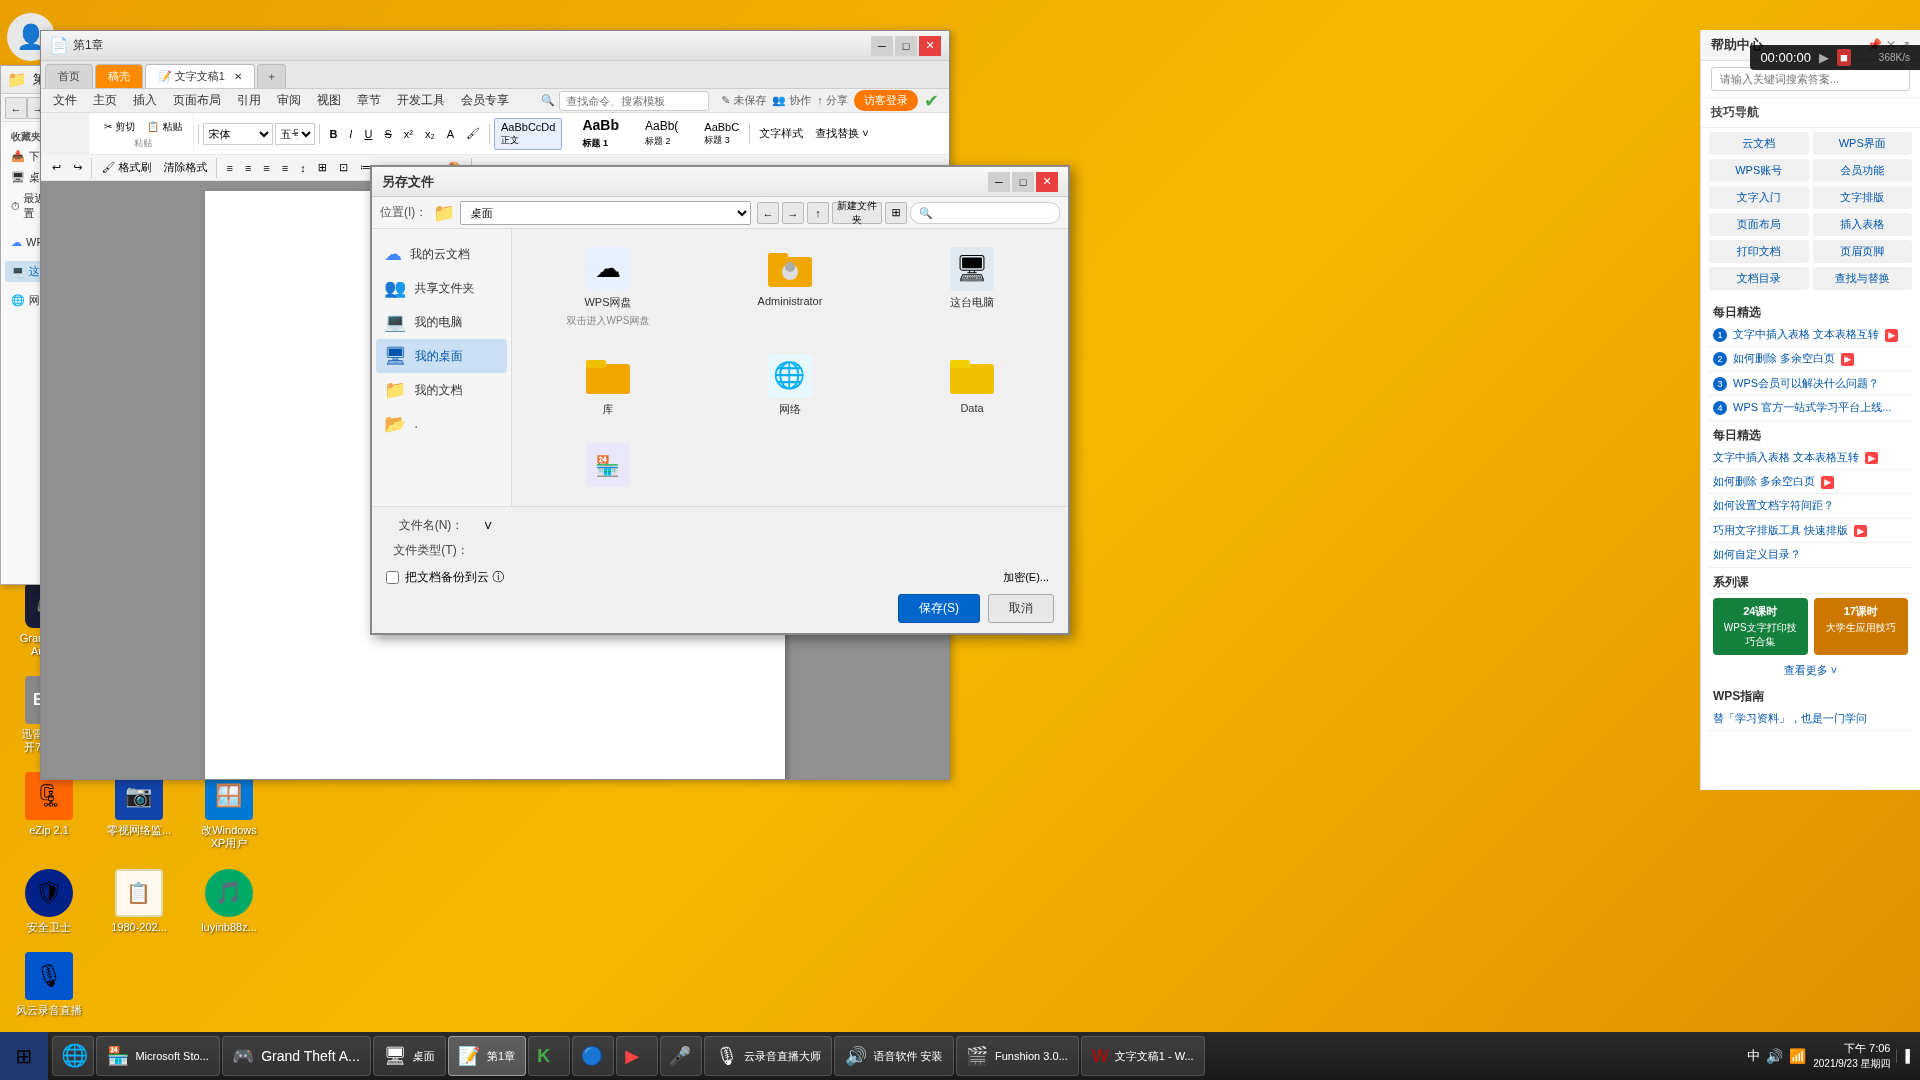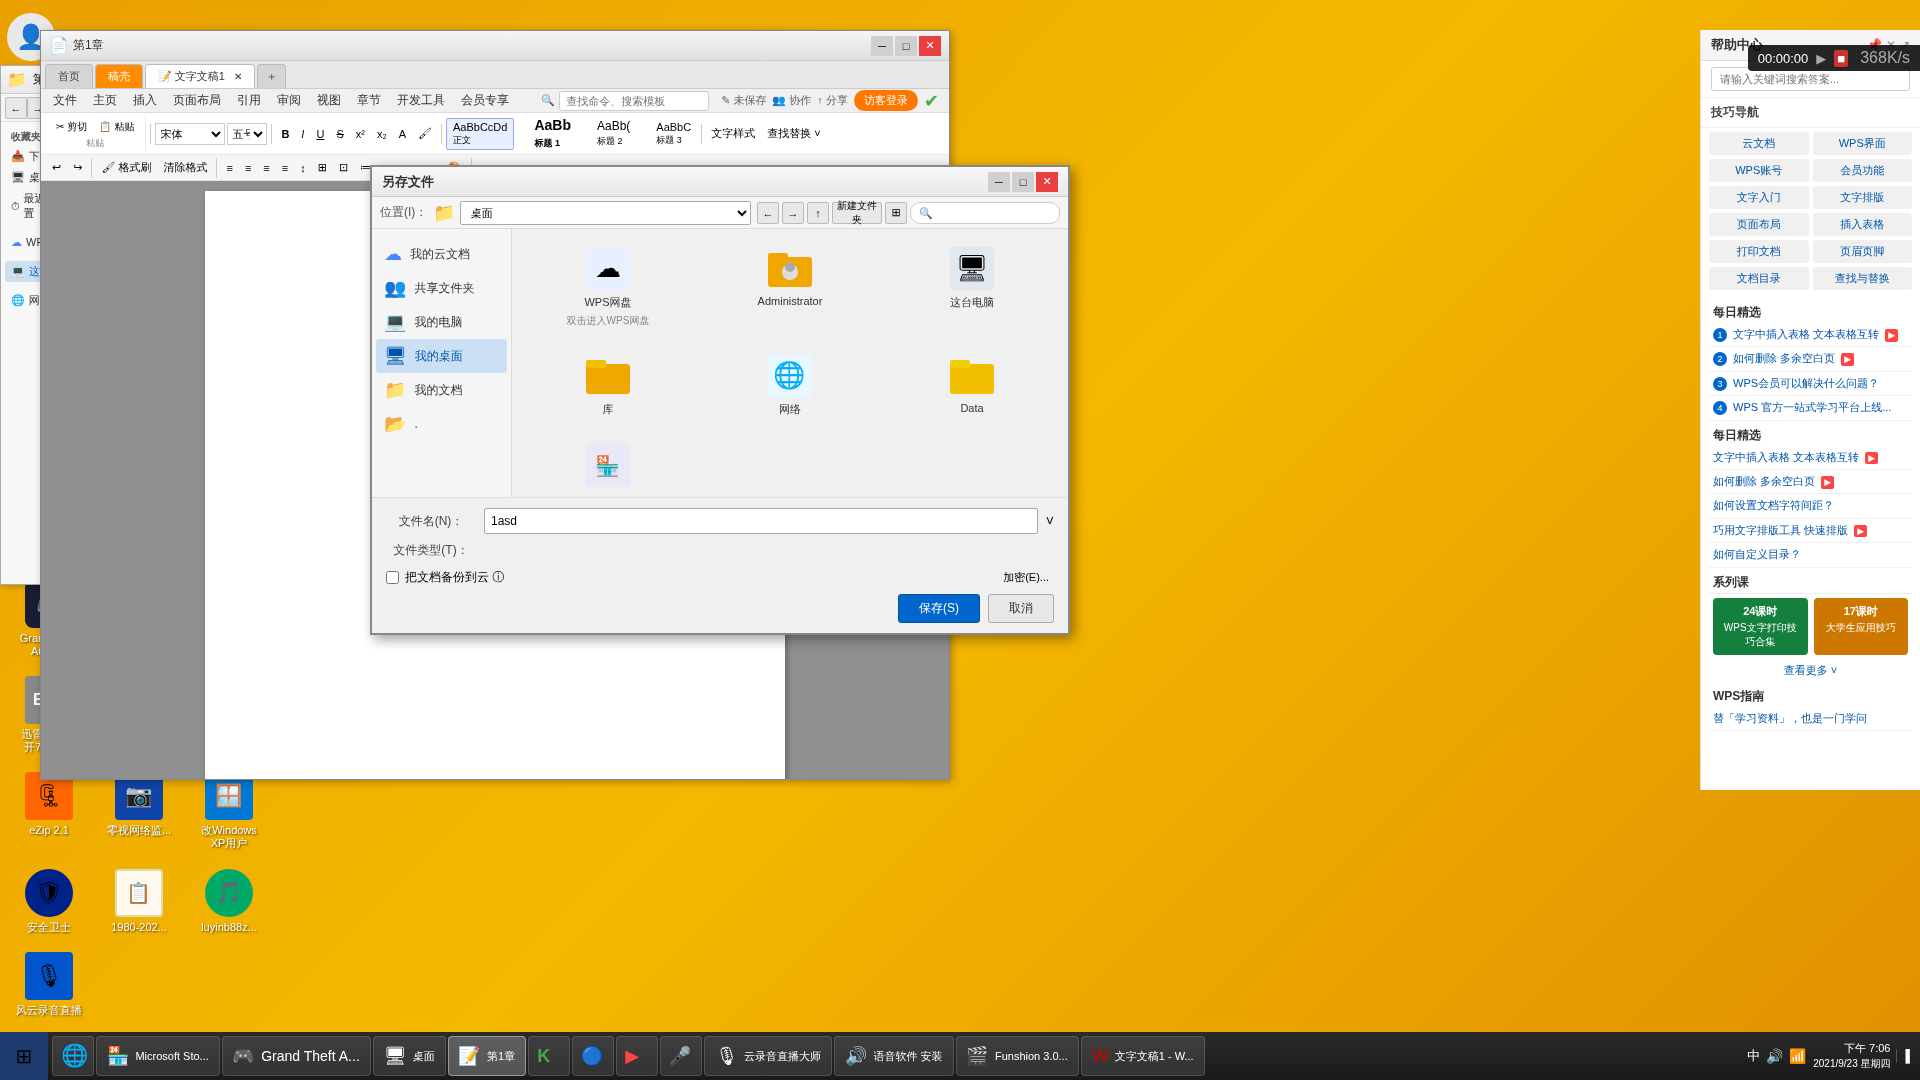--- a/index.html
+++ b/index.html
@@ -223,20 +223,21 @@
       border-radius: 2px;
     }
 
     .ribbon-toolbar {
       display: flex;
       align-items: center;
       padding: 2px 4px;
       gap: 2px;
       flex-wrap: wrap;
       min-height: 32px;
+      margin-left: 48px;
     }
 
     .ribbon-btn {
       padding: 2px 4px;
       border: 1px solid transparent;
       background: transparent;
       cursor: pointer;
       border-radius: 2px;
       font-size: 11px;
       display: flex;
@@ -733,21 +734,21 @@
   </style>
 </head>
 <body>
 
 <div class="desktop">
 
   <div class="screen-recorder">
     <span>00:00:00</span>
     <span style="color:#aaa;">▶</span>
     <span style="background:#cc3333;padding:1px 3px;border-radius:2px;">■</span>
-    <span style="font-size:16px;color:#aaa;margin-left:4px;">368K/s</span>
+    <span style="font-size:10px;color:#aaa;margin-left:20px;">368K/s</span>
   </div>
 
   <div style="position:absolute;top:0;left:0;width:45px;display:flex;flex-direction:column;padding:4px;gap:2px;z-index:0;">
 
     <div class="desktop-icon" style="width:44px;">
       <div class="icon-img" style="background:#e8e8e8;border-radius:50%;">👤</div>
     </div>
     <div class="desktop-icon" style="width:44px;">
       <div class="icon-img" style="background:#f0a800;border-radius:4px;">📁</div>
     </div>
@@ -1138,21 +1139,20 @@
             </svg>
           </div>
 
         </div>
       </div>
     </div>
 
     <div class="dialog-footer">
       <div class="dialog-row">
         <span class="dialog-label">文件名(N)：</span>
-        <input type="text" class="dialog-input" value="1asd" style="">
         <span style="font-size:14px;cursor:pointer;">˅</span>
       </div>
       <div class="dialog-row">
         <span class="dialog-label">文件类型(T)：</span>
       </div>
       <div class="dialog-checkbox-row">
         <input type="checkbox" style="">
         <span>把文档备份到云 ⓘ</span>
         <button class="ribbon-btn" style="margin-left:auto;">加密(E)...</button>
       </div>

